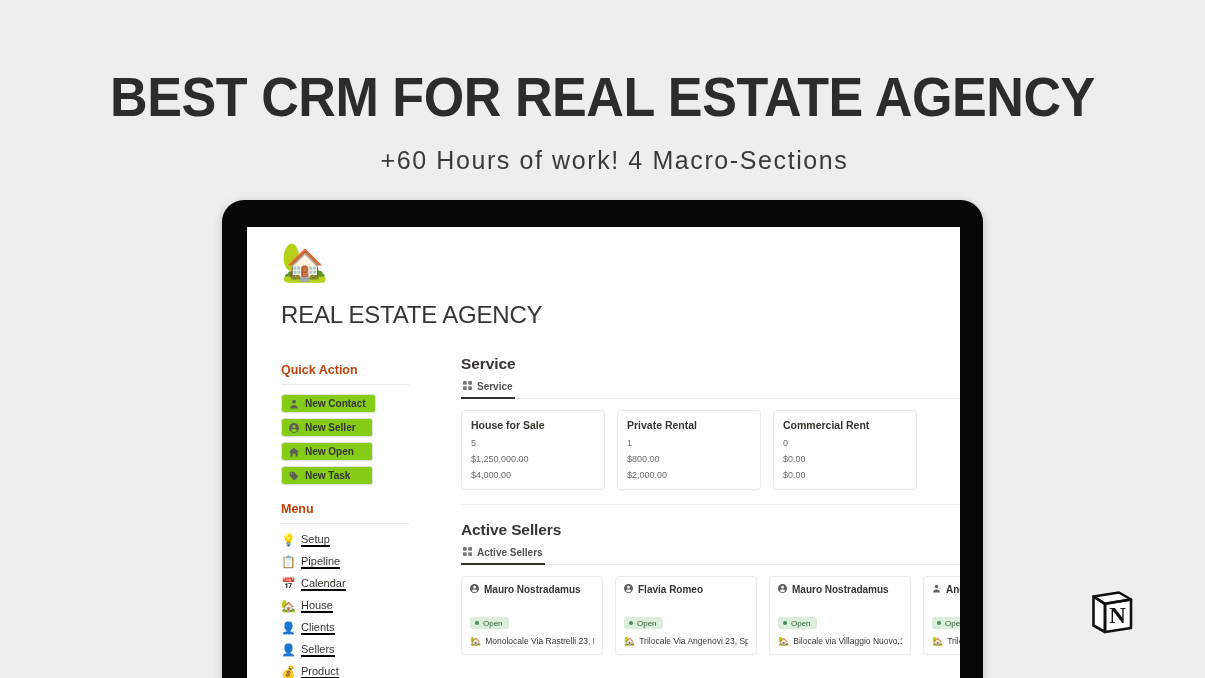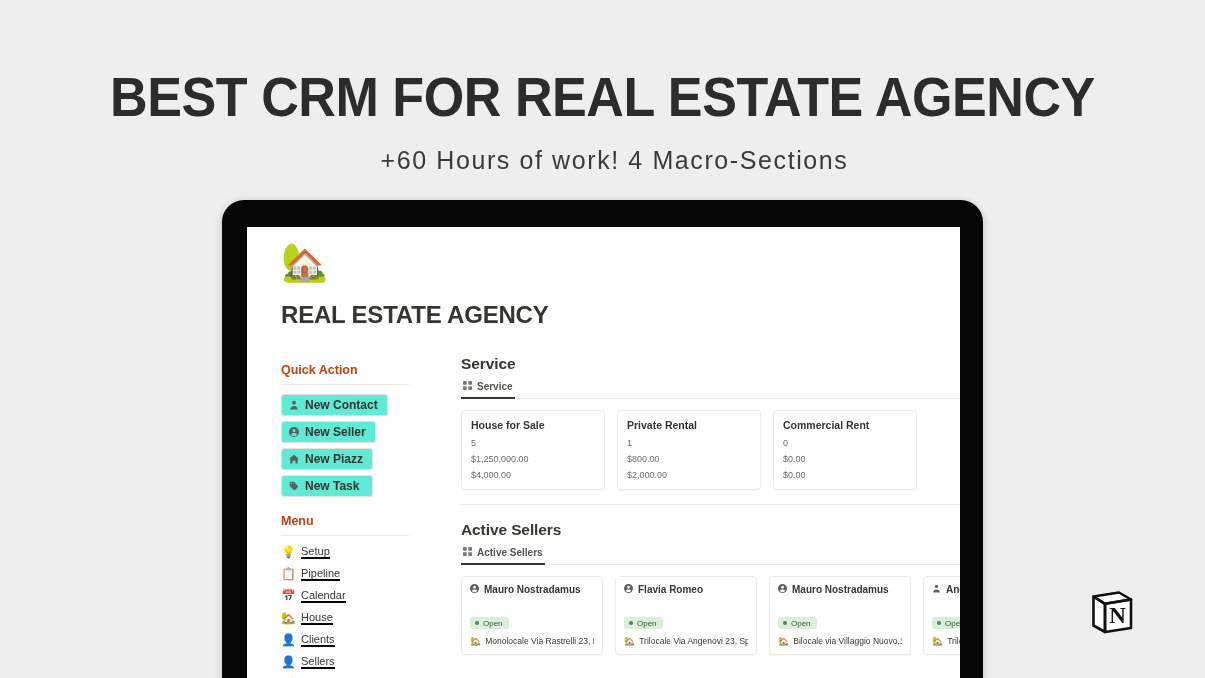--- a/index.html
+++ b/index.html
@@ -81,21 +81,21 @@
 
   .page-emoji {
     font-size: 38px;
     line-height: 1;
     margin: 4px 0 0 18px;
     height: 44px;
   }
   .page-title {
     margin: 14px 0 8px 18px;
     font-size: 24px;
-    font-weight: 700;
+    font-weight: 400;
     letter-spacing: -0.2px;
     color: #37352f;
   }
 
   .columns {
     display: flex;
     margin-top: 26px;
     padding-left: 18px;
   }
   .col-left { width: 148px; flex: 0 0 148px; }
@@ -113,26 +113,26 @@
     margin: 0 0 9px 0;
     width: 128px;
   }
 
   .qa-btn {
     display: flex;
     align-items: center;
     gap: 6px;
     border: 1px solid #e3e2df;
     border-radius: 3px;
-    background: #5eead4;
+    background: #84cc16;
     padding: 3px 9px 3px 7px;
     margin-bottom: 5px;
     width: fit-content;
     min-width: 74px;
-    font-size: 12px;
+    font-size: 10px;
     font-weight: 600;
     color: #37352f;
     cursor: pointer;
     box-shadow: 0 1px 1px rgba(15,15,15,0.04);
   }
   .qa-btn svg { display:block; flex: 0 0 auto; }
 
   .menu-block { margin-top: 17px; }
   .menu-item {
     display: flex;
@@ -301,21 +301,21 @@
               </span>
               <span>New Seller</span>
             </div>
 
             <div class="qa-btn">
               <span>
                 <svg width="10" height="10" viewBox="0 0 16 16" fill="#5f5e5b">
                     <path d="M8 1L0 7.6h2.1V15h3.6v-4.3h4.6V15h3.6V7.6H16z"></path>
                   </svg>
               </span>
-              <span>New Piazz</span>
+              <span>New Open</span>
             </div>
 
             <div class="qa-btn">
               <span>
                 <svg width="10" height="10" viewBox="0 0 16 16" fill="#5f5e5b">
                     <path d="M7.4 1H1.6C1.3 1 1 1.3 1 1.6v5.8c0 .2.1.4.2.5l6.8 6.8c.3.3.8.3 1.1 0l5.3-5.3c.3-.3.3-.8 0-1.1L7.9 1.2A.7.7 0 007.4 1zM3.7 5a1.3 1.3 0 110-2.6 1.3 1.3 0 010 2.6z"></path>
                   </svg>
               </span>
               <span>New Task</span>
             </div>

